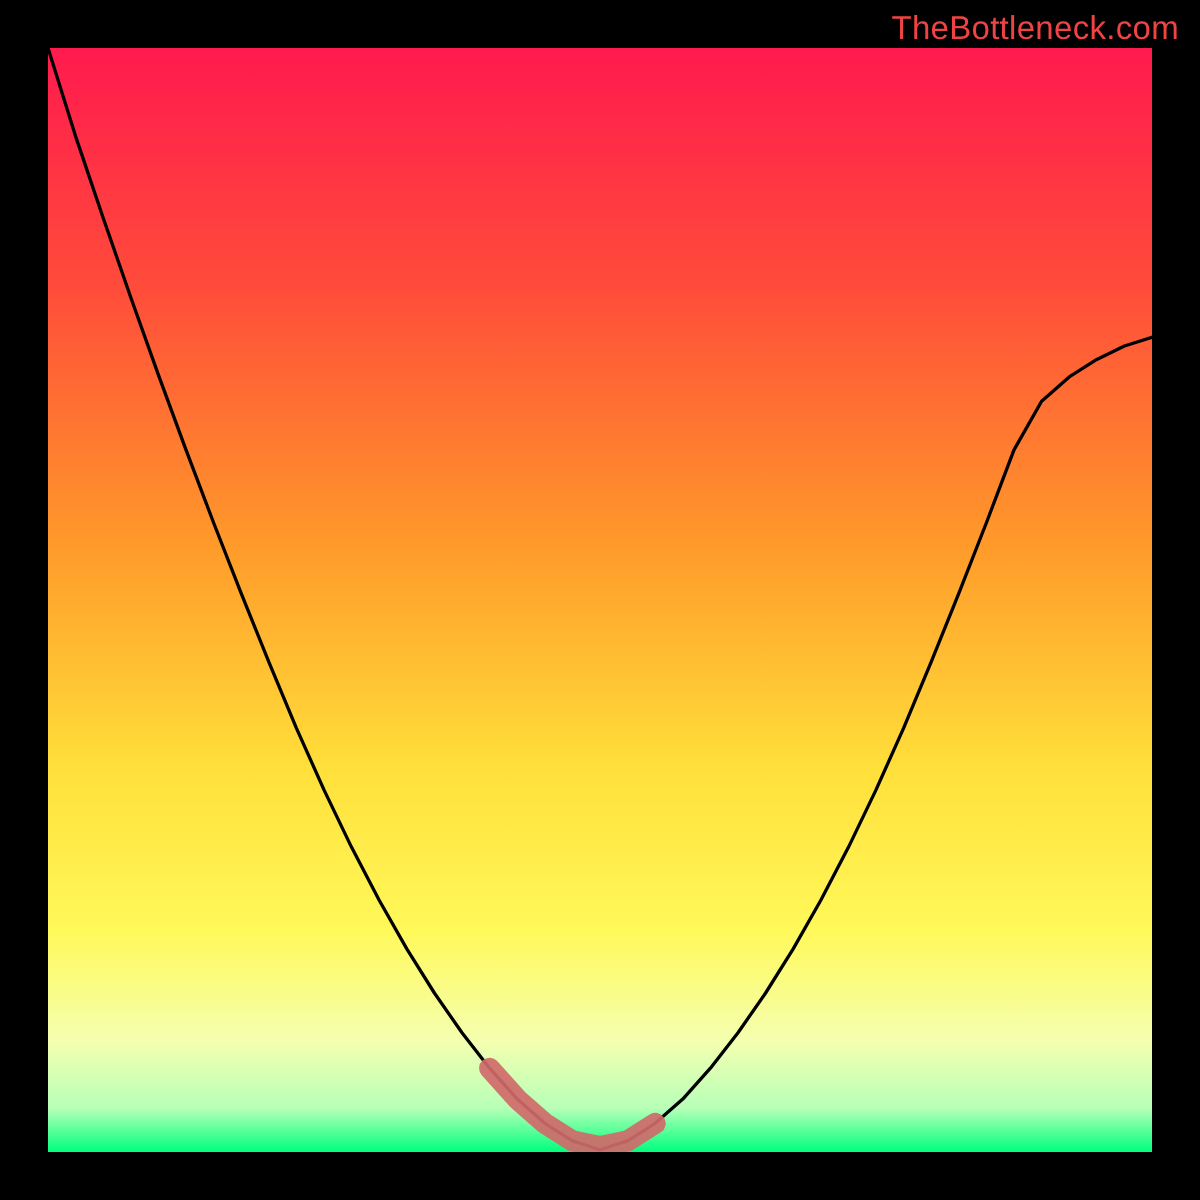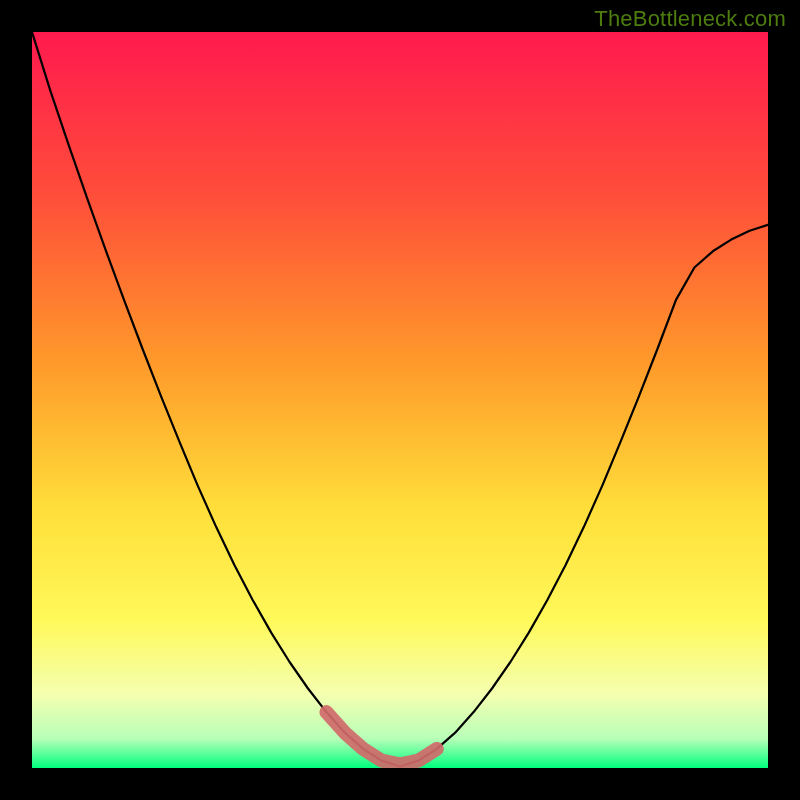--- a/index.html
+++ b/index.html
@@ -20,21 +20,21 @@
     background: #000;
   }
   .plot {
     position: absolute;
     inset: 0;
   }
   .watermark {
     position: absolute;
     top: 6px;
     right: 14px;
-    color: #4d7c0f;
+    color: #ef4444;
     font-size: 22px;
     letter-spacing: 0.2px;
     font-weight: 500;
     user-select: none;
   }
 </style>
 </head>
 <body>
 
 <div class="frame">

